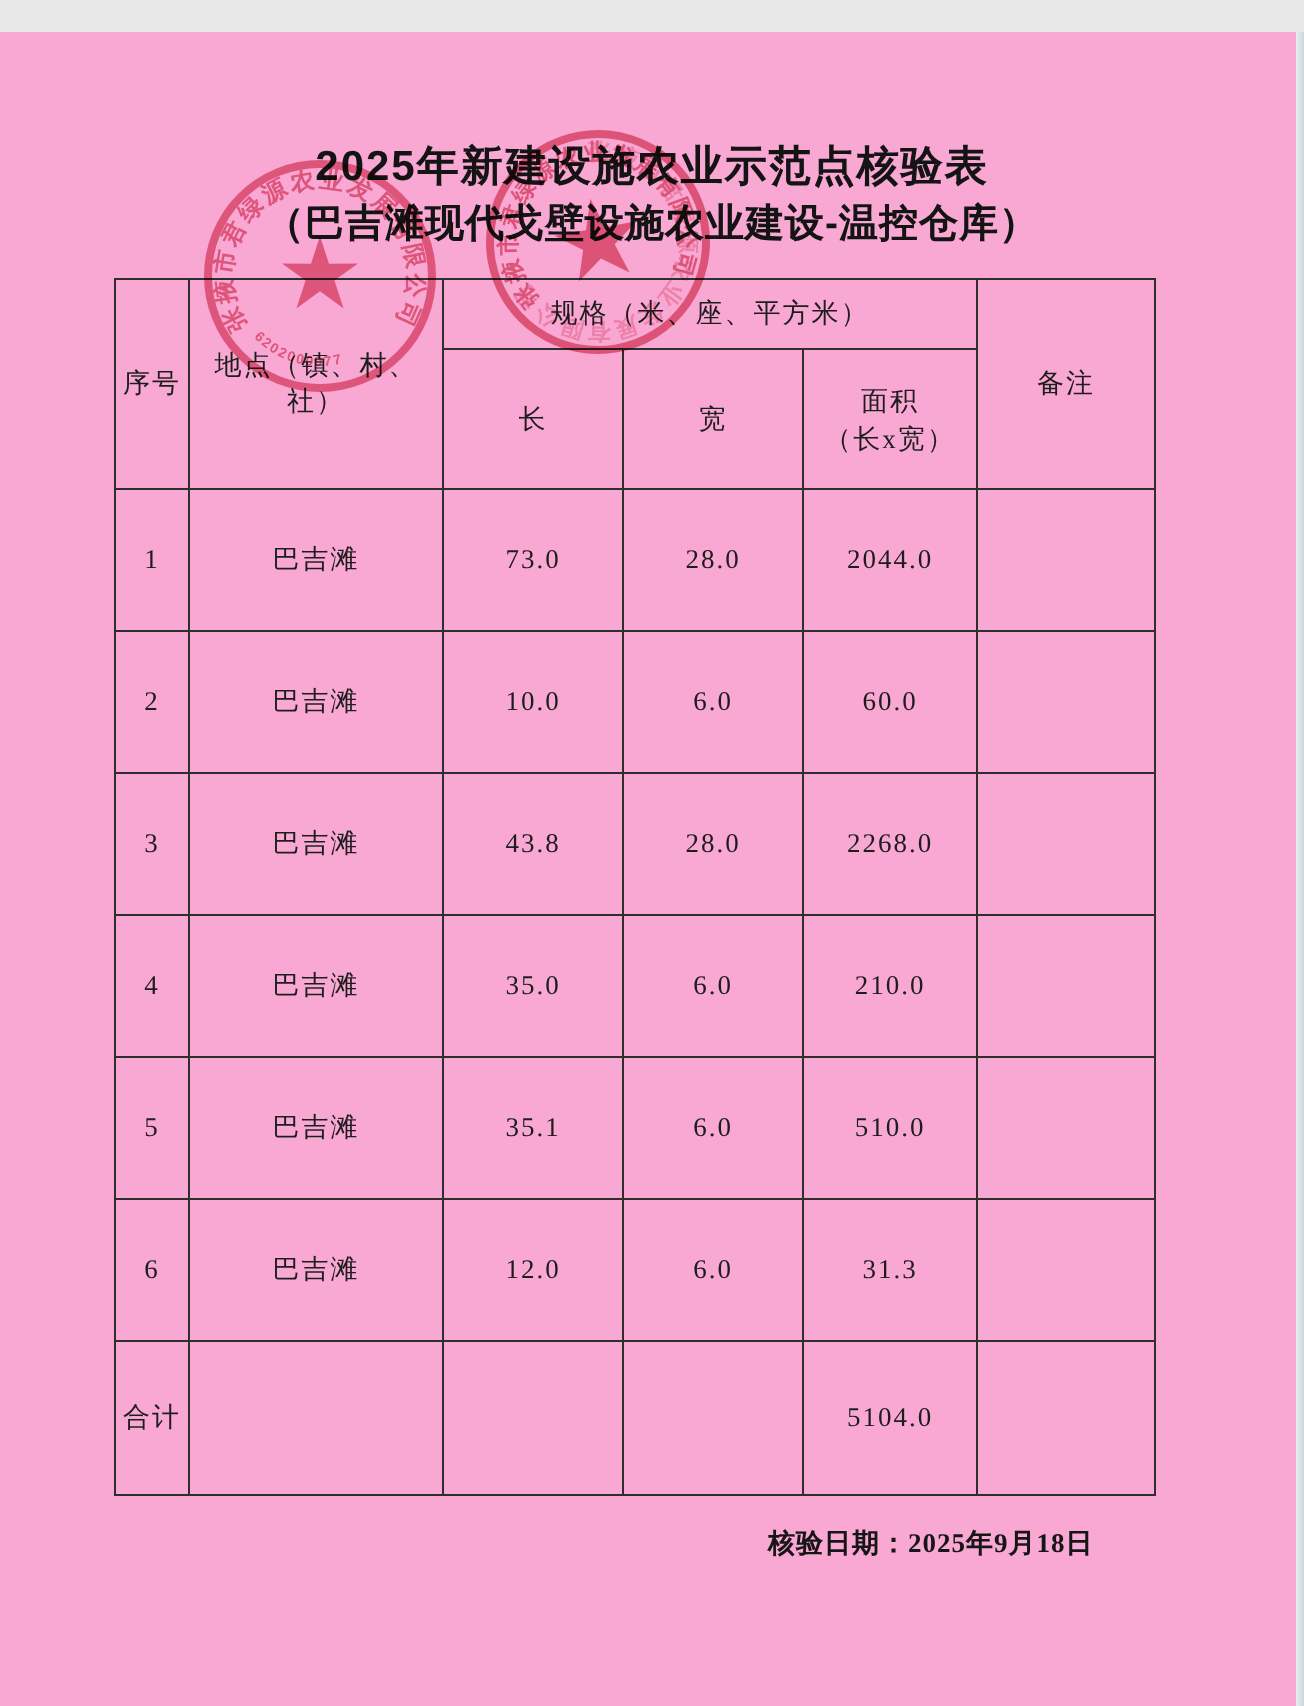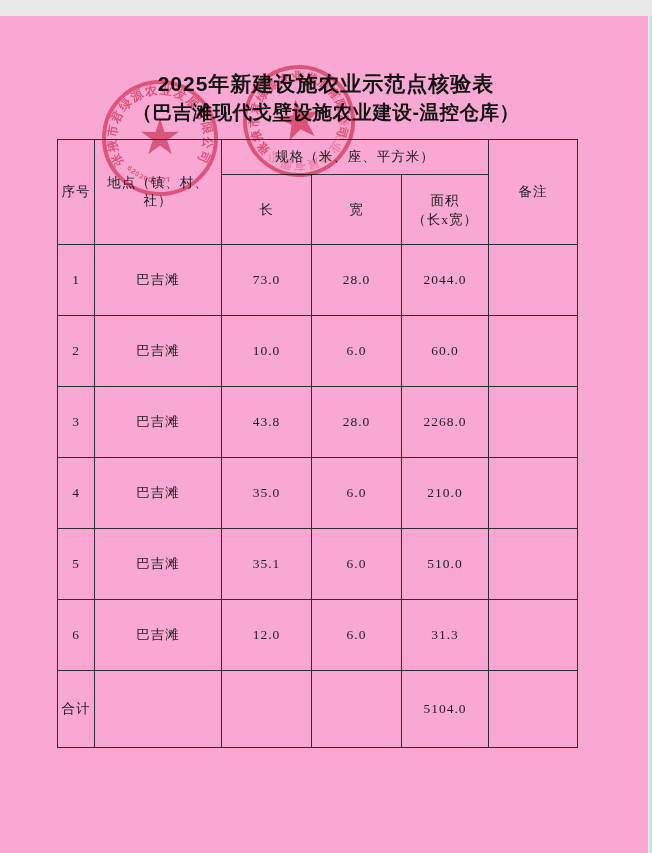--- a/index.html
+++ b/index.html
@@ -155,20 +155,21 @@
         <td>合计</td>
         <td></td>
         <td></td>
         <td></td>
         <td>5104.0</td>
         <td></td>
       </tr>
     </tbody>
   </table>
 
+  <div class="footer">核验日期：2025年9月18日</div>
 
   <svg id="stamp-left" class="stamp" width="134" height="134" viewBox="0 0 134 134">
     <g opacity="0.78" fill="#dc5e75" stroke="#dc5e75">
       <circle cx="67" cy="67" r="56" fill="none" stroke-width="4"></circle>
       <path id="sealRing1" d="M31 92.2 A44 44 0 1 1 103 92.2" fill="none" stroke="none"></path>
       <path id="sealDigits1" d="M28 89.5 A45 45 0 0 0 106 89.5" fill="none" stroke="none"></path>
       <path stroke="none" d="M67 47 L71.5 60.9 L86 60.8 L74.2 69.3 L78.8 83.2 L67 74.6 L55.2 83.2 L59.8 69.3 L48 60.8 L62.5 60.9 Z"></path>
       <text font-size="12" letter-spacing="1.6" stroke="none">
         <textPath href="#sealRing1" startOffset="0">张掖市君绿源农业发展有限公司</textPath>
       </text>

